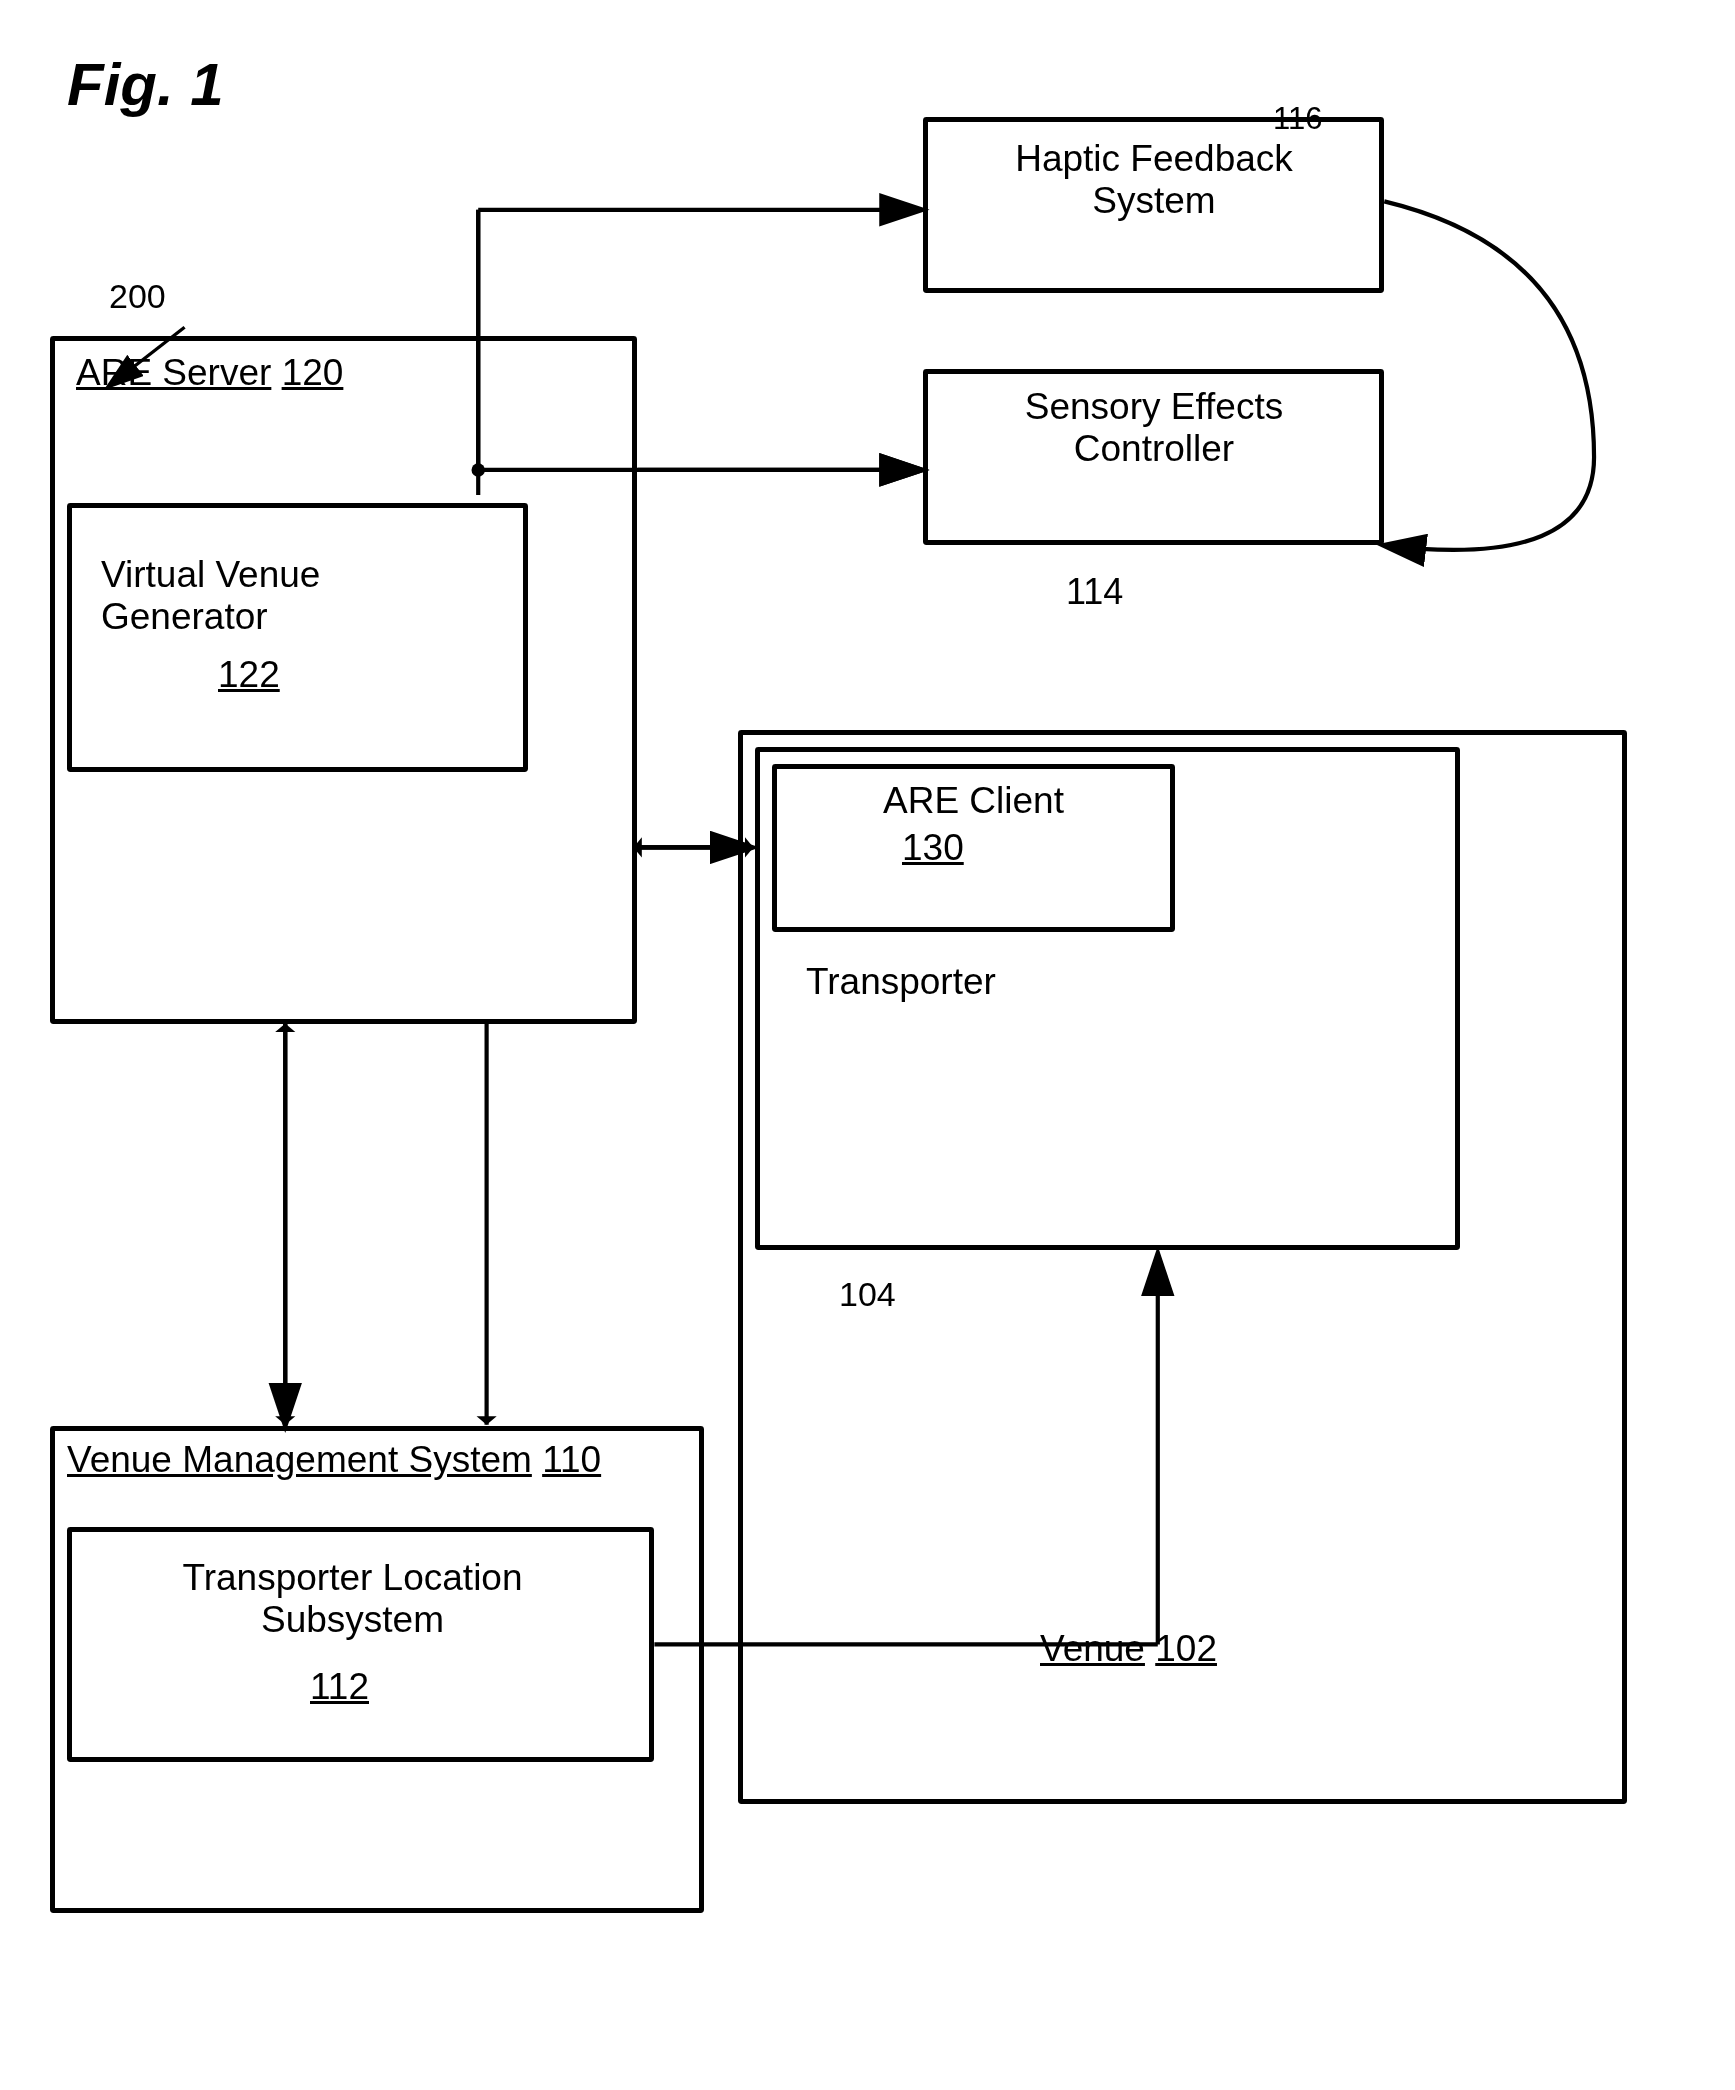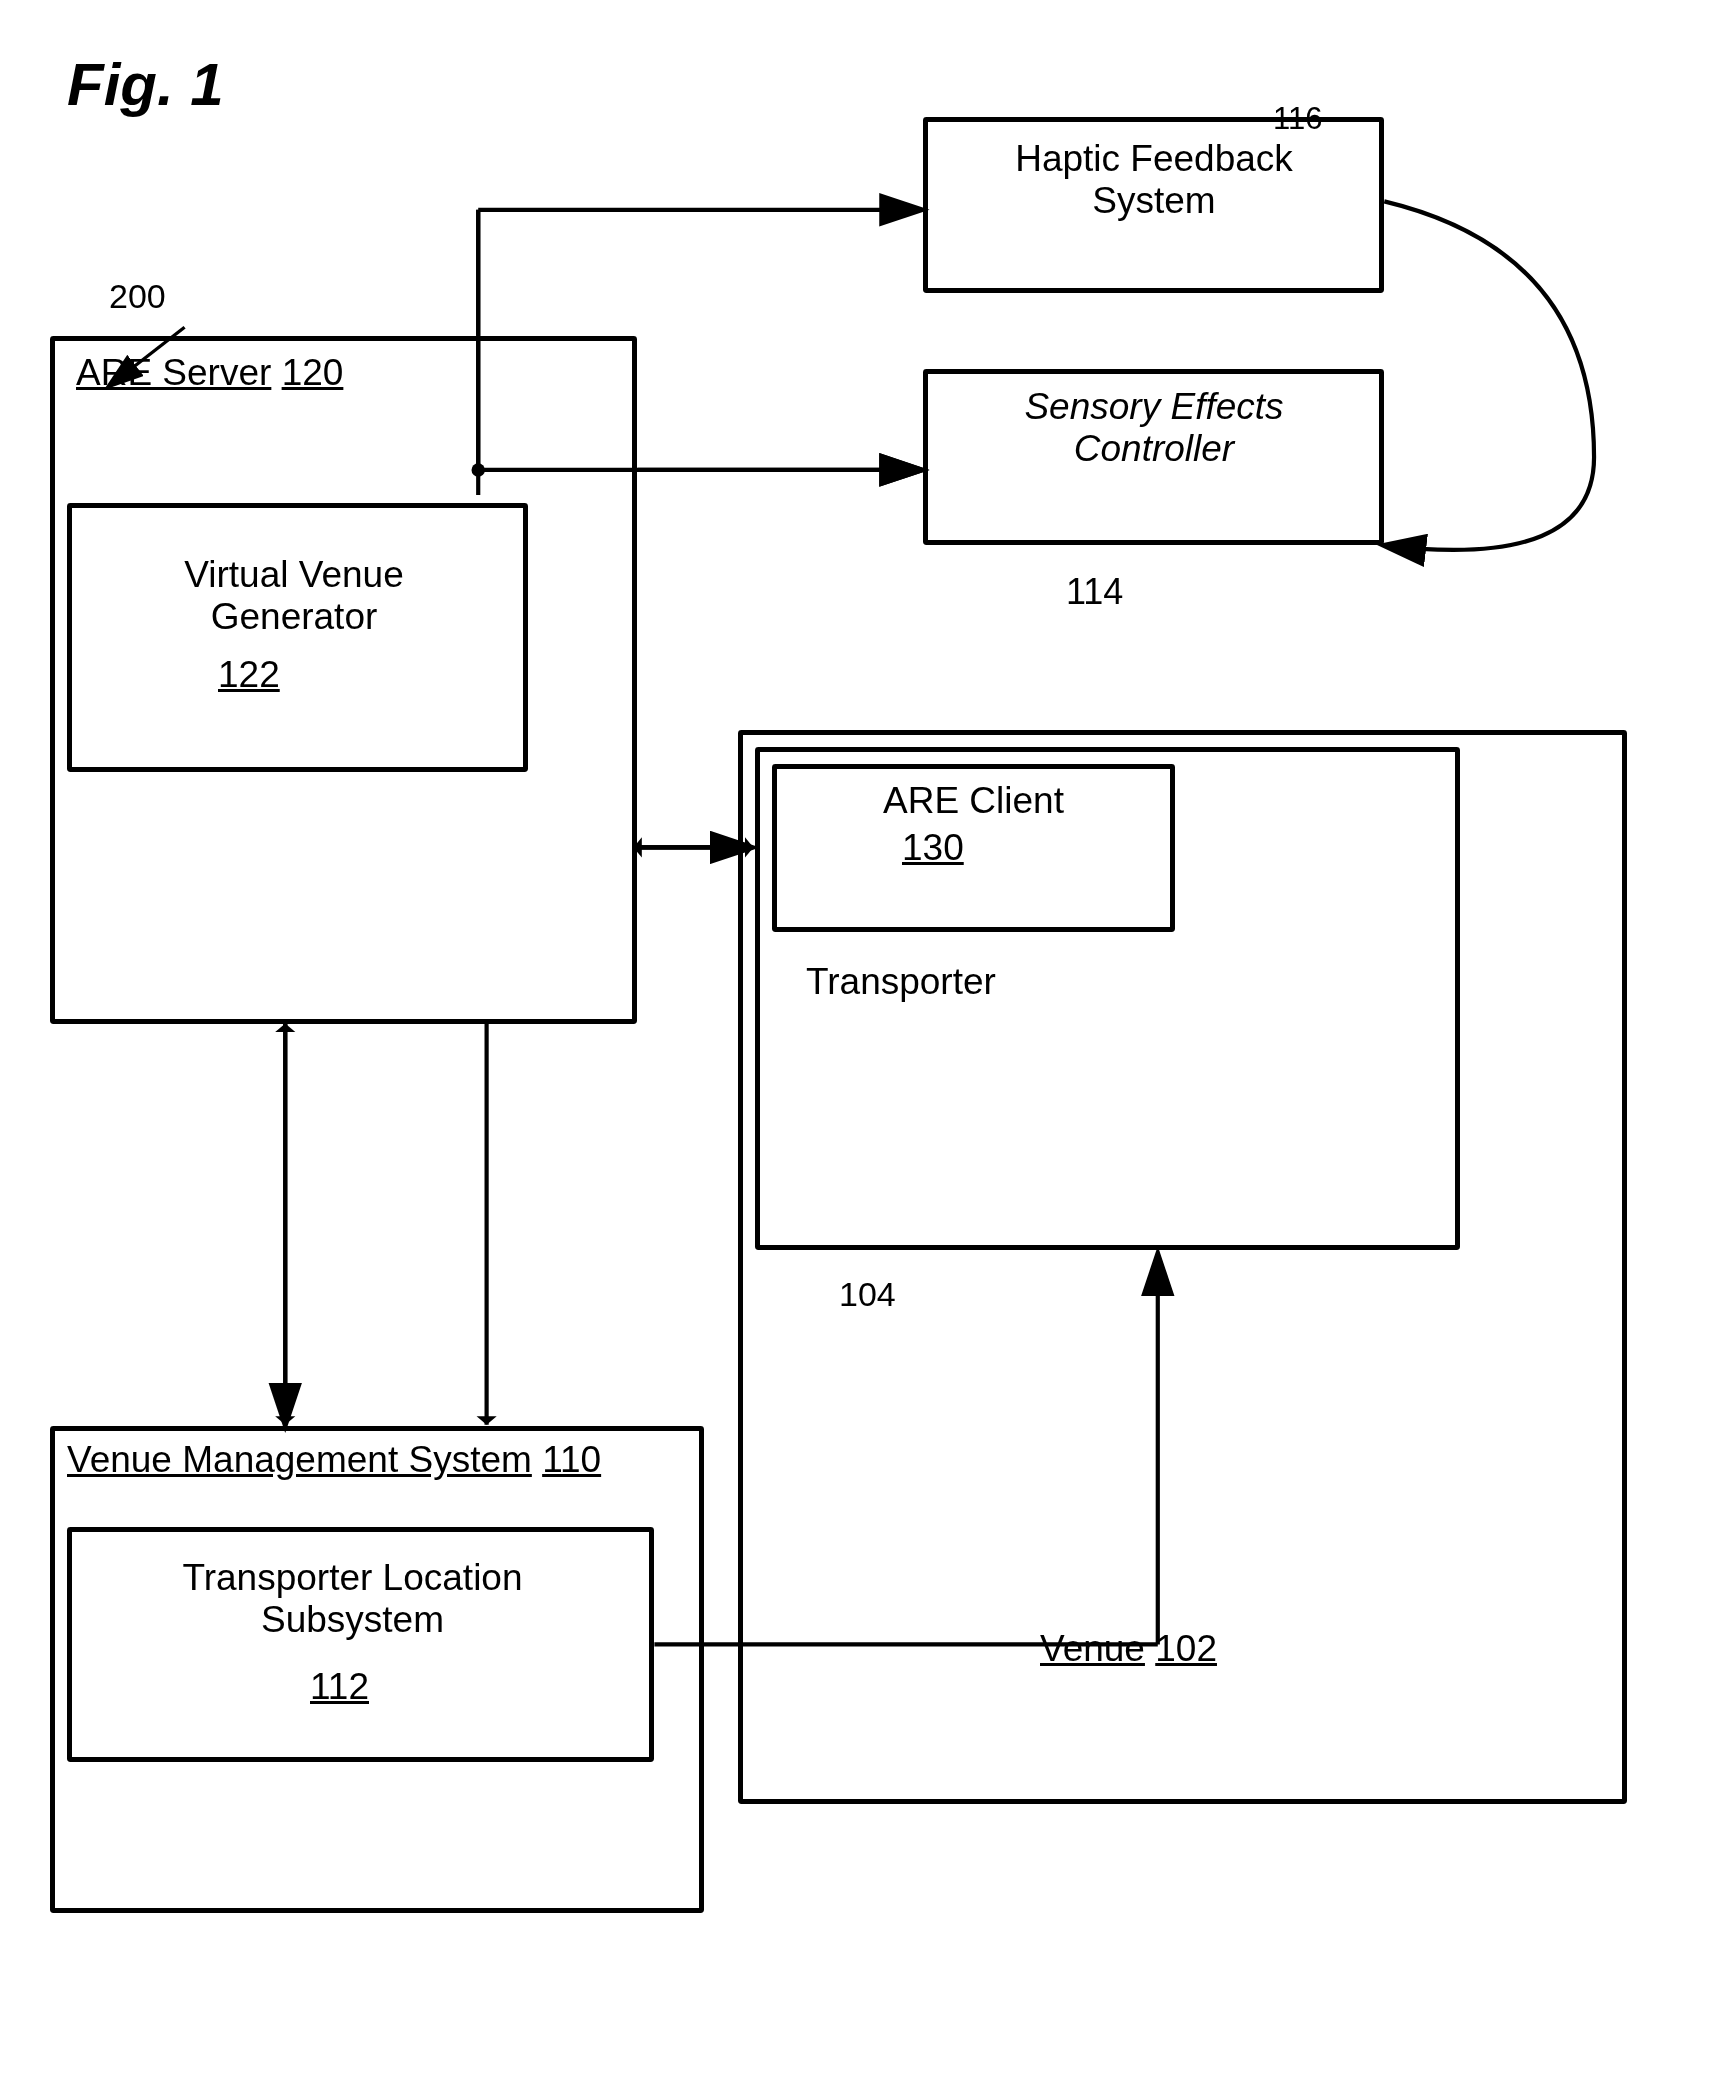--- a/index.html
+++ b/index.html
@@ -53,21 +53,21 @@
       border: 5px solid #000;
       border-radius: 3.4px;
       background: #fff;
     }
 
     .vvg-label {
       position: absolute;
       top: 554px;
       left: 101px;
       font-size: 37px;
-      text-align: center;
+      text-align: left;
       width: 386px;
     }
 
     .vvg-number {
       position: absolute;
       top: 654px;
       left: 218px;
       font-size: 37px;
       text-decoration: underline;
     }
@@ -110,21 +110,20 @@
       border-radius: 3.4px;
     }
 
     .sec-label {
       position: absolute;
       top: 386px;
       left: 936px;
       font-size: 37px;
       text-align: center;
       width: 436px;
-      font-style: italic;
     }
 
     .sec-number {
       position: absolute;
       top: 571px;
       left: 1066px;
       font-size: 36px;
     }
 
     

